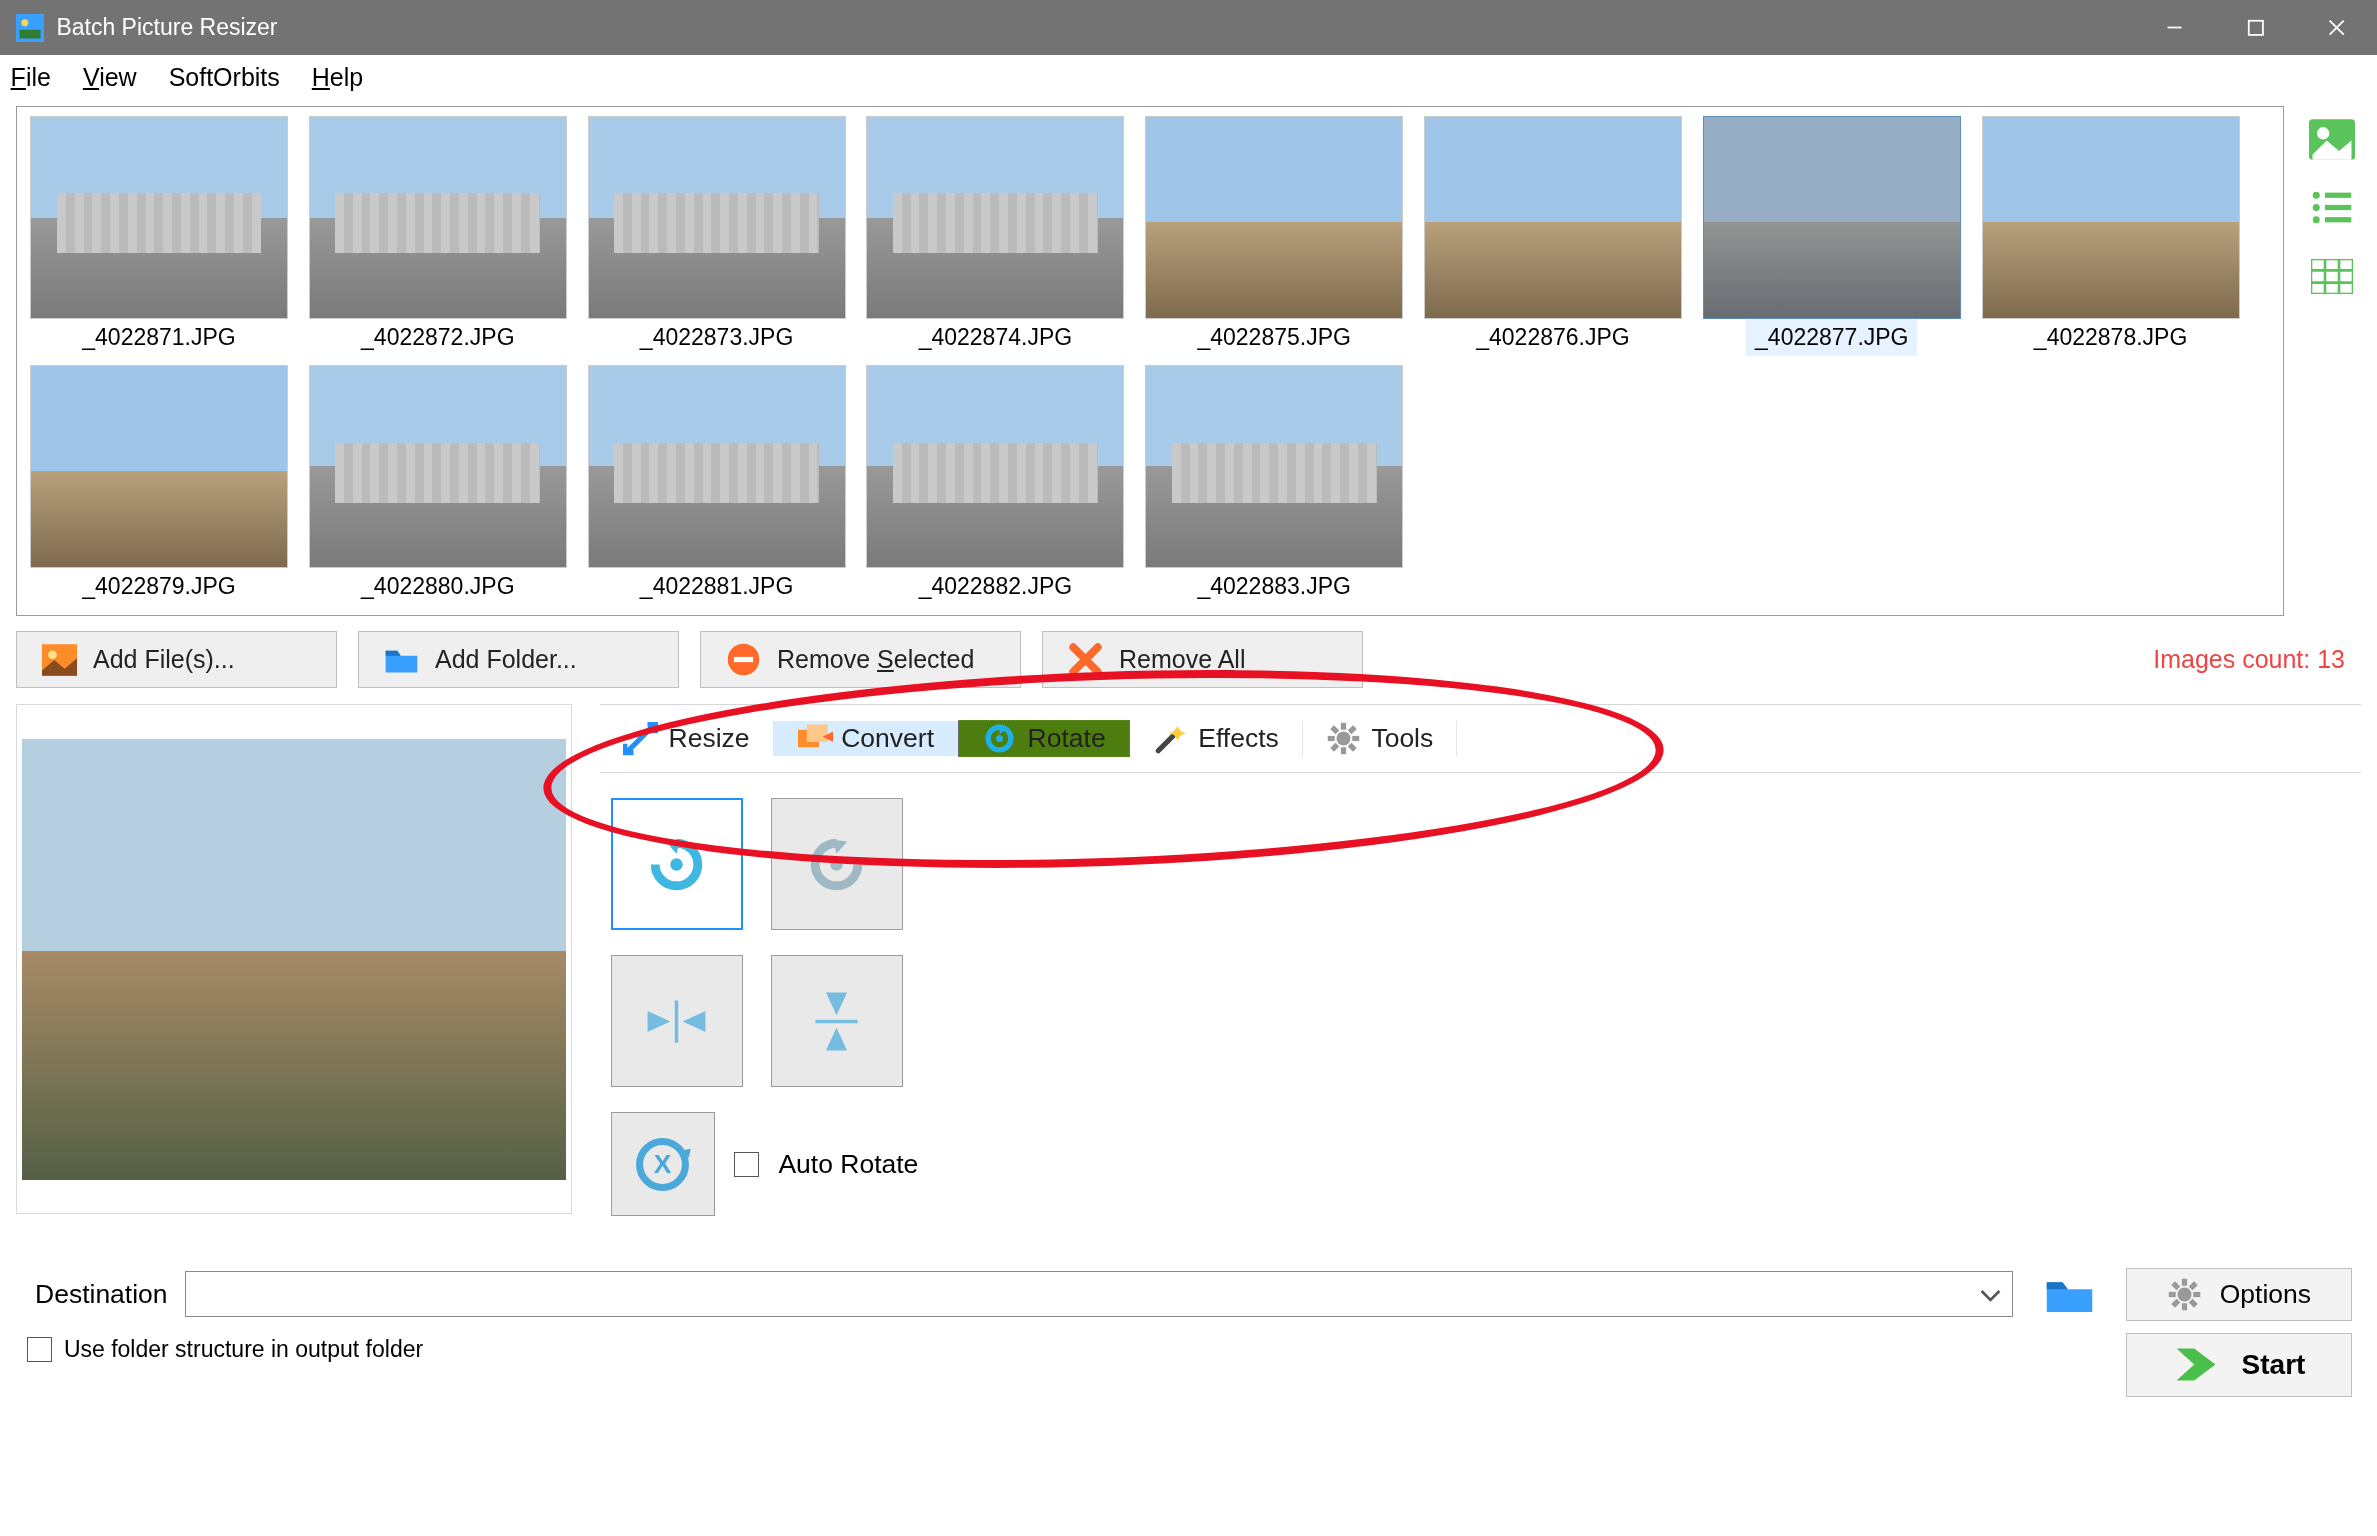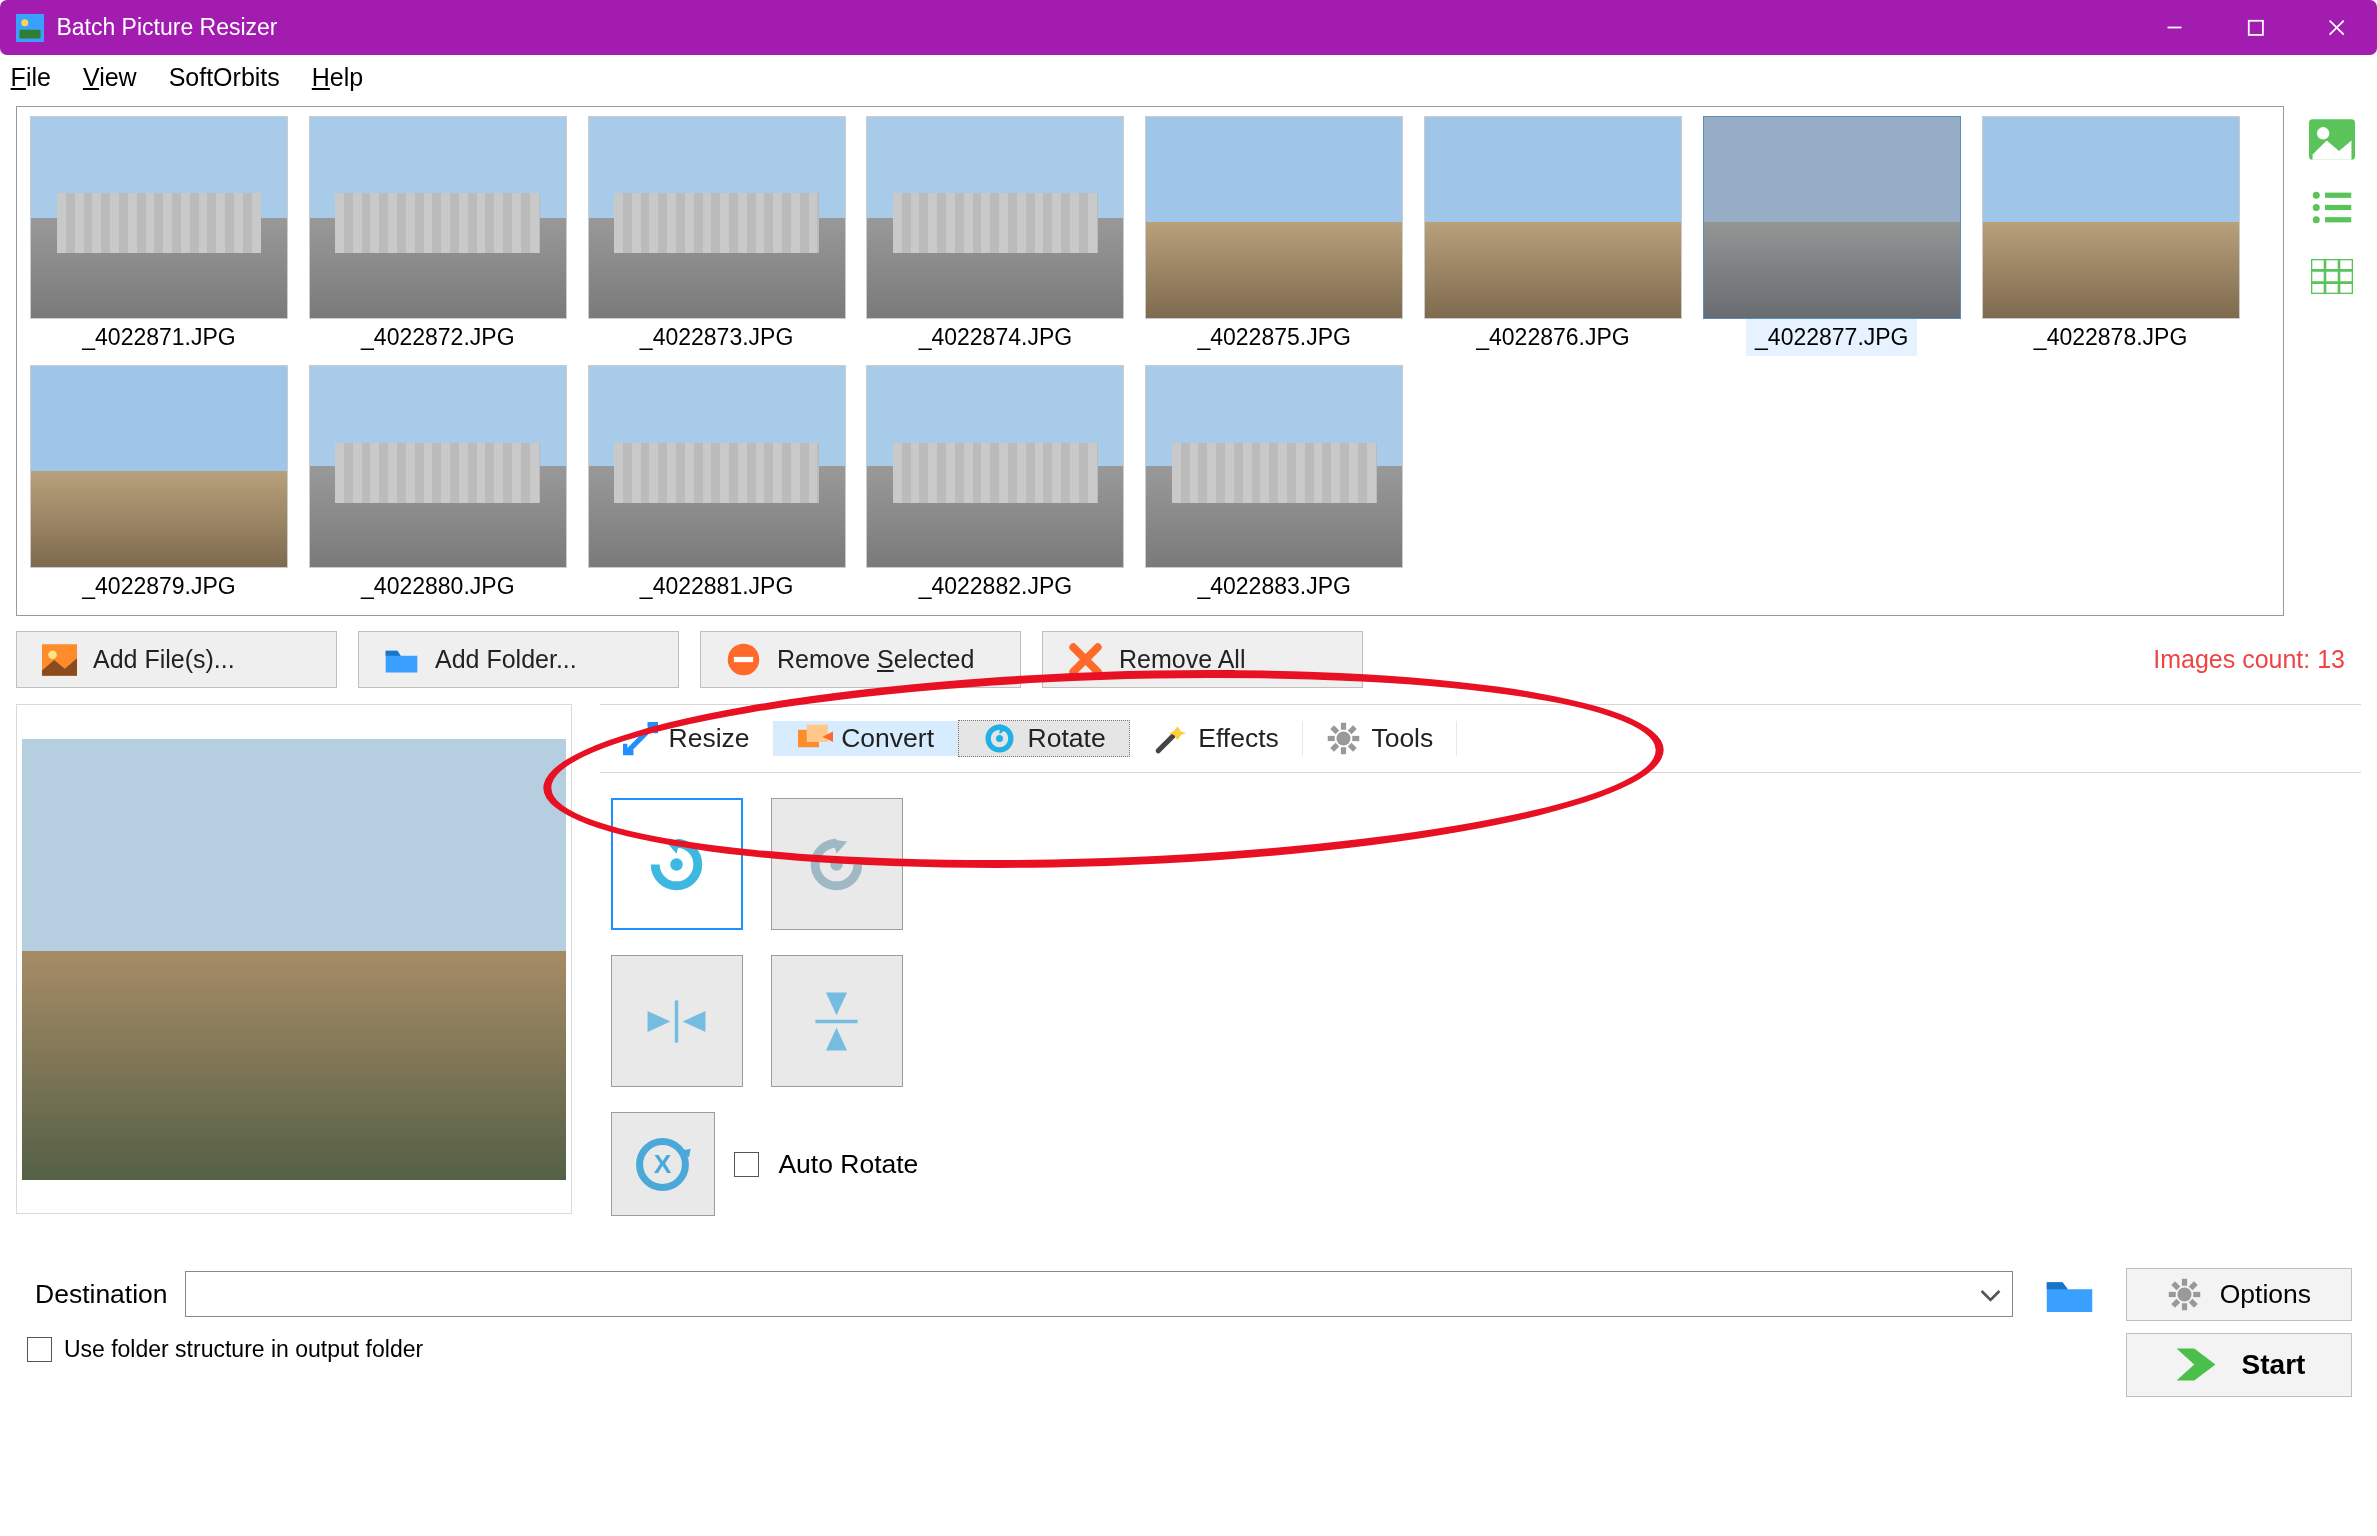--- a/index.html
+++ b/index.html
@@ -1,19 +1,19 @@
 <!DOCTYPE html>
 <html style="font-size:14px"><head>
 <meta charset="utf-8">
 <style>
   * { box-sizing: border-box; font-family: "Segoe UI", Tahoma, sans-serif; }
   body { margin:0; background:#fff; user-select:none; }
   .window { width:2377px; height:1536px; display:flex; flex-direction:column; }
   
-  .titlebar { height:55px; background:#a21caf; display:flex; align-items:center; color:#fff; font-size:23px;border-radius:7px; }
+  .titlebar { height:55px; background:#737373; display:flex; align-items:center; color:#fff; font-size:23px; }
   .titlebar .appicon { width:28px; height:28px; margin:0 12.4px 0 16px; }
   .titlebar .title { flex:0 0 auto; }
   .titlebar .spacer { flex:1; }
   .winbtn { width:81px; height:55px; display:flex; align-items:center; justify-content:center; color:#fff; }
   
   .menubar { height:44px; display:flex; align-items:center; font-size:25px; padding:3.5px 10.6px; gap:32px; }
   .menubar .item span.u { text-decoration:underline; }
   
   .main-flex { display:flex; flex:0 0 auto; }
   .gallery-wrap { flex:1; }
@@ -36,21 +36,21 @@
   .toolstrip .tbbtn .ico { width:35px; height:35px; display:flex; align-items:center; justify-content:center; }
   .toolstrip .spacer { flex:1; }
   .toolstrip .count { font-size:25px; color:#ef4444; padding-right:16px; }
   
   .center { display:flex; padding:7px 16px 0 16px; gap:28px; position:relative; }
   .preview { width:556px; height:510px; background:#fff; border:0.9px solid #d9d9d9; display:flex; align-items:center; justify-content:center; }
   .preview .pimg { width:544px; height:441px; background:linear-gradient(#b6cfe0 0%,#b6cfe0 48%,#a78b66 48%,#546046 100%); }
   .tabsarea { flex:1; display:flex; flex-direction:column; position:relative; }
   .tabrow { display:flex; border-top:0.9px solid #d6d6d6; border-bottom:0.9px solid #d6d6d6; height:69px;align-items:center; }
   .tab { display:flex; align-items:center; gap:10.6px; padding:0 23px; font-size:26.5px; color:#222; border-right:0.9px solid #e6e6e6; }
-  .tab.active { background:#e5e5e5; border:0.9px dotted #777; }
+  .tab.active { background:#4d7c0f; border:0.9px dotted #777; }
   .tab.hover { background:#d7ecff;padding-left:22px; }
   .tab .ico { width:35px; height:35px; }
   .tabbody { padding:25px 10.6px; }
   .sqbtn { width:132px; height:132px; border:0.9px solid #9c9c9c; background:#e9e9e9; display:flex; align-items:center; justify-content:center; }
   .sqbtn.sel { border:2.6px solid #1e90ff; background:#fff; }
   .sqrow { display:flex; gap:28px; margin-bottom:25px; }
   .autorow { display:flex; align-items:center; gap:19.4px; }
   .chk { width:25px; height:25px; border:1.8px solid #555; display:inline-block; }
   .autorow .lbl { font-size:26.5px; }
   

